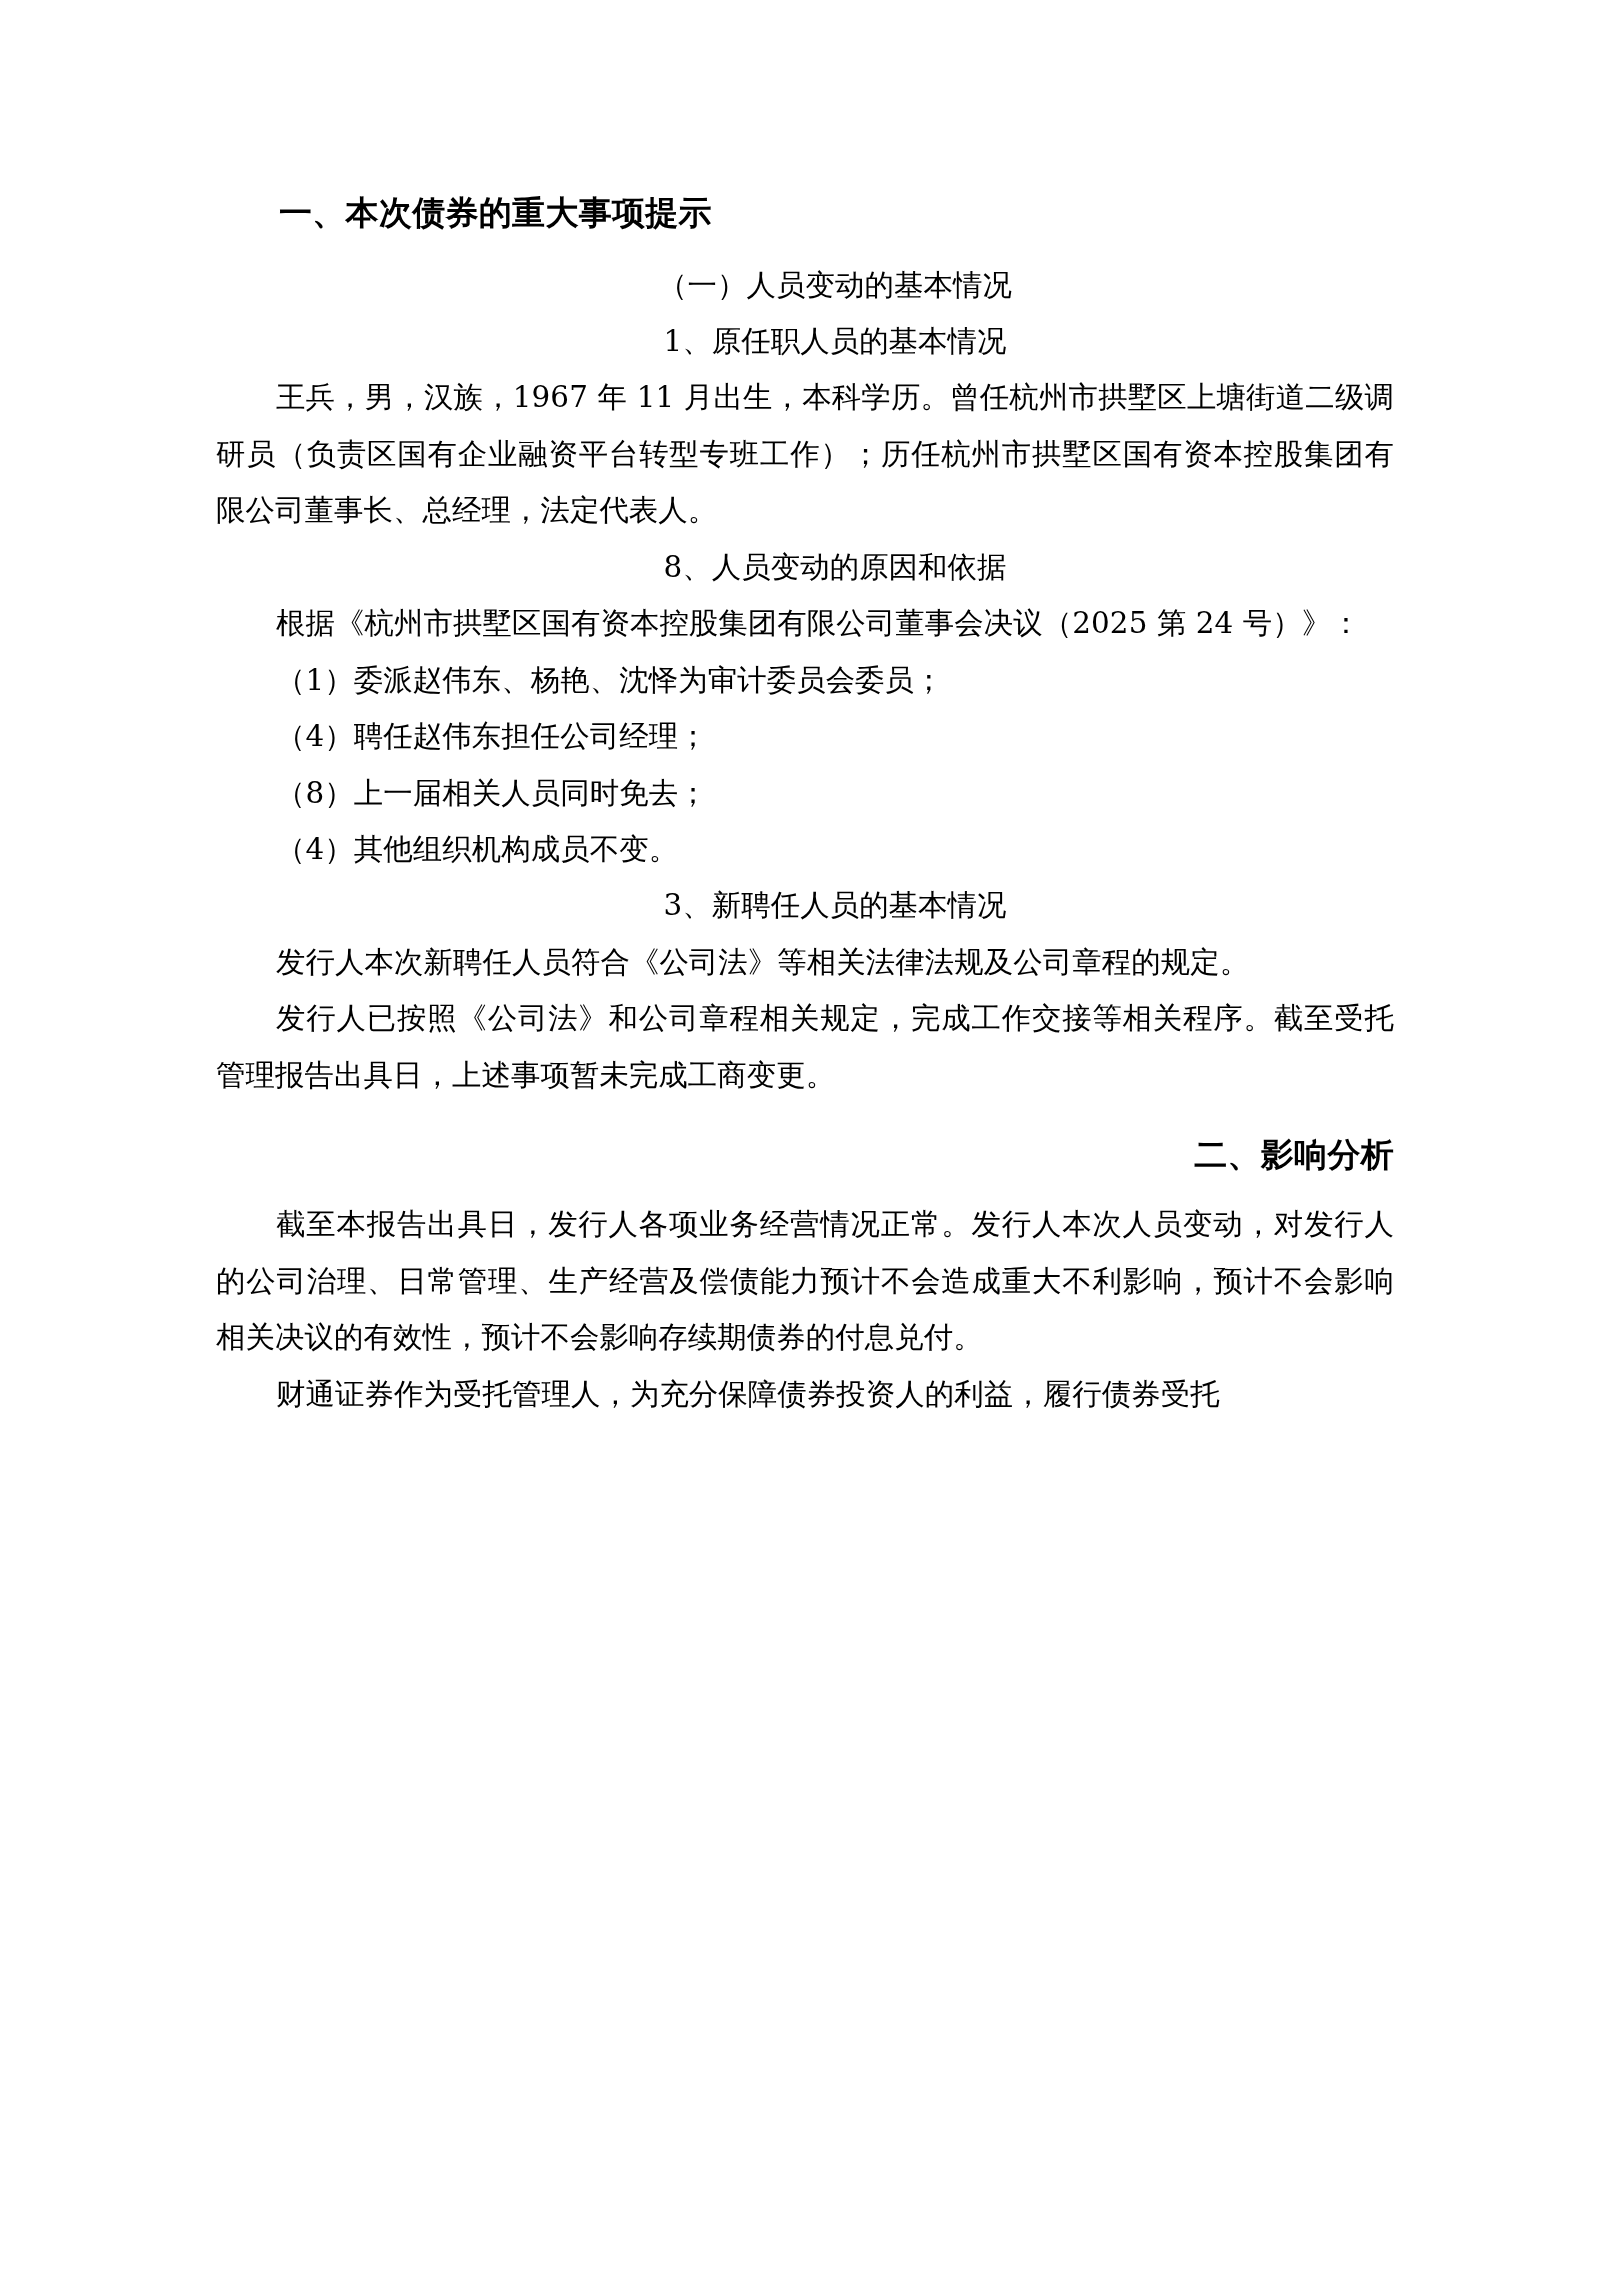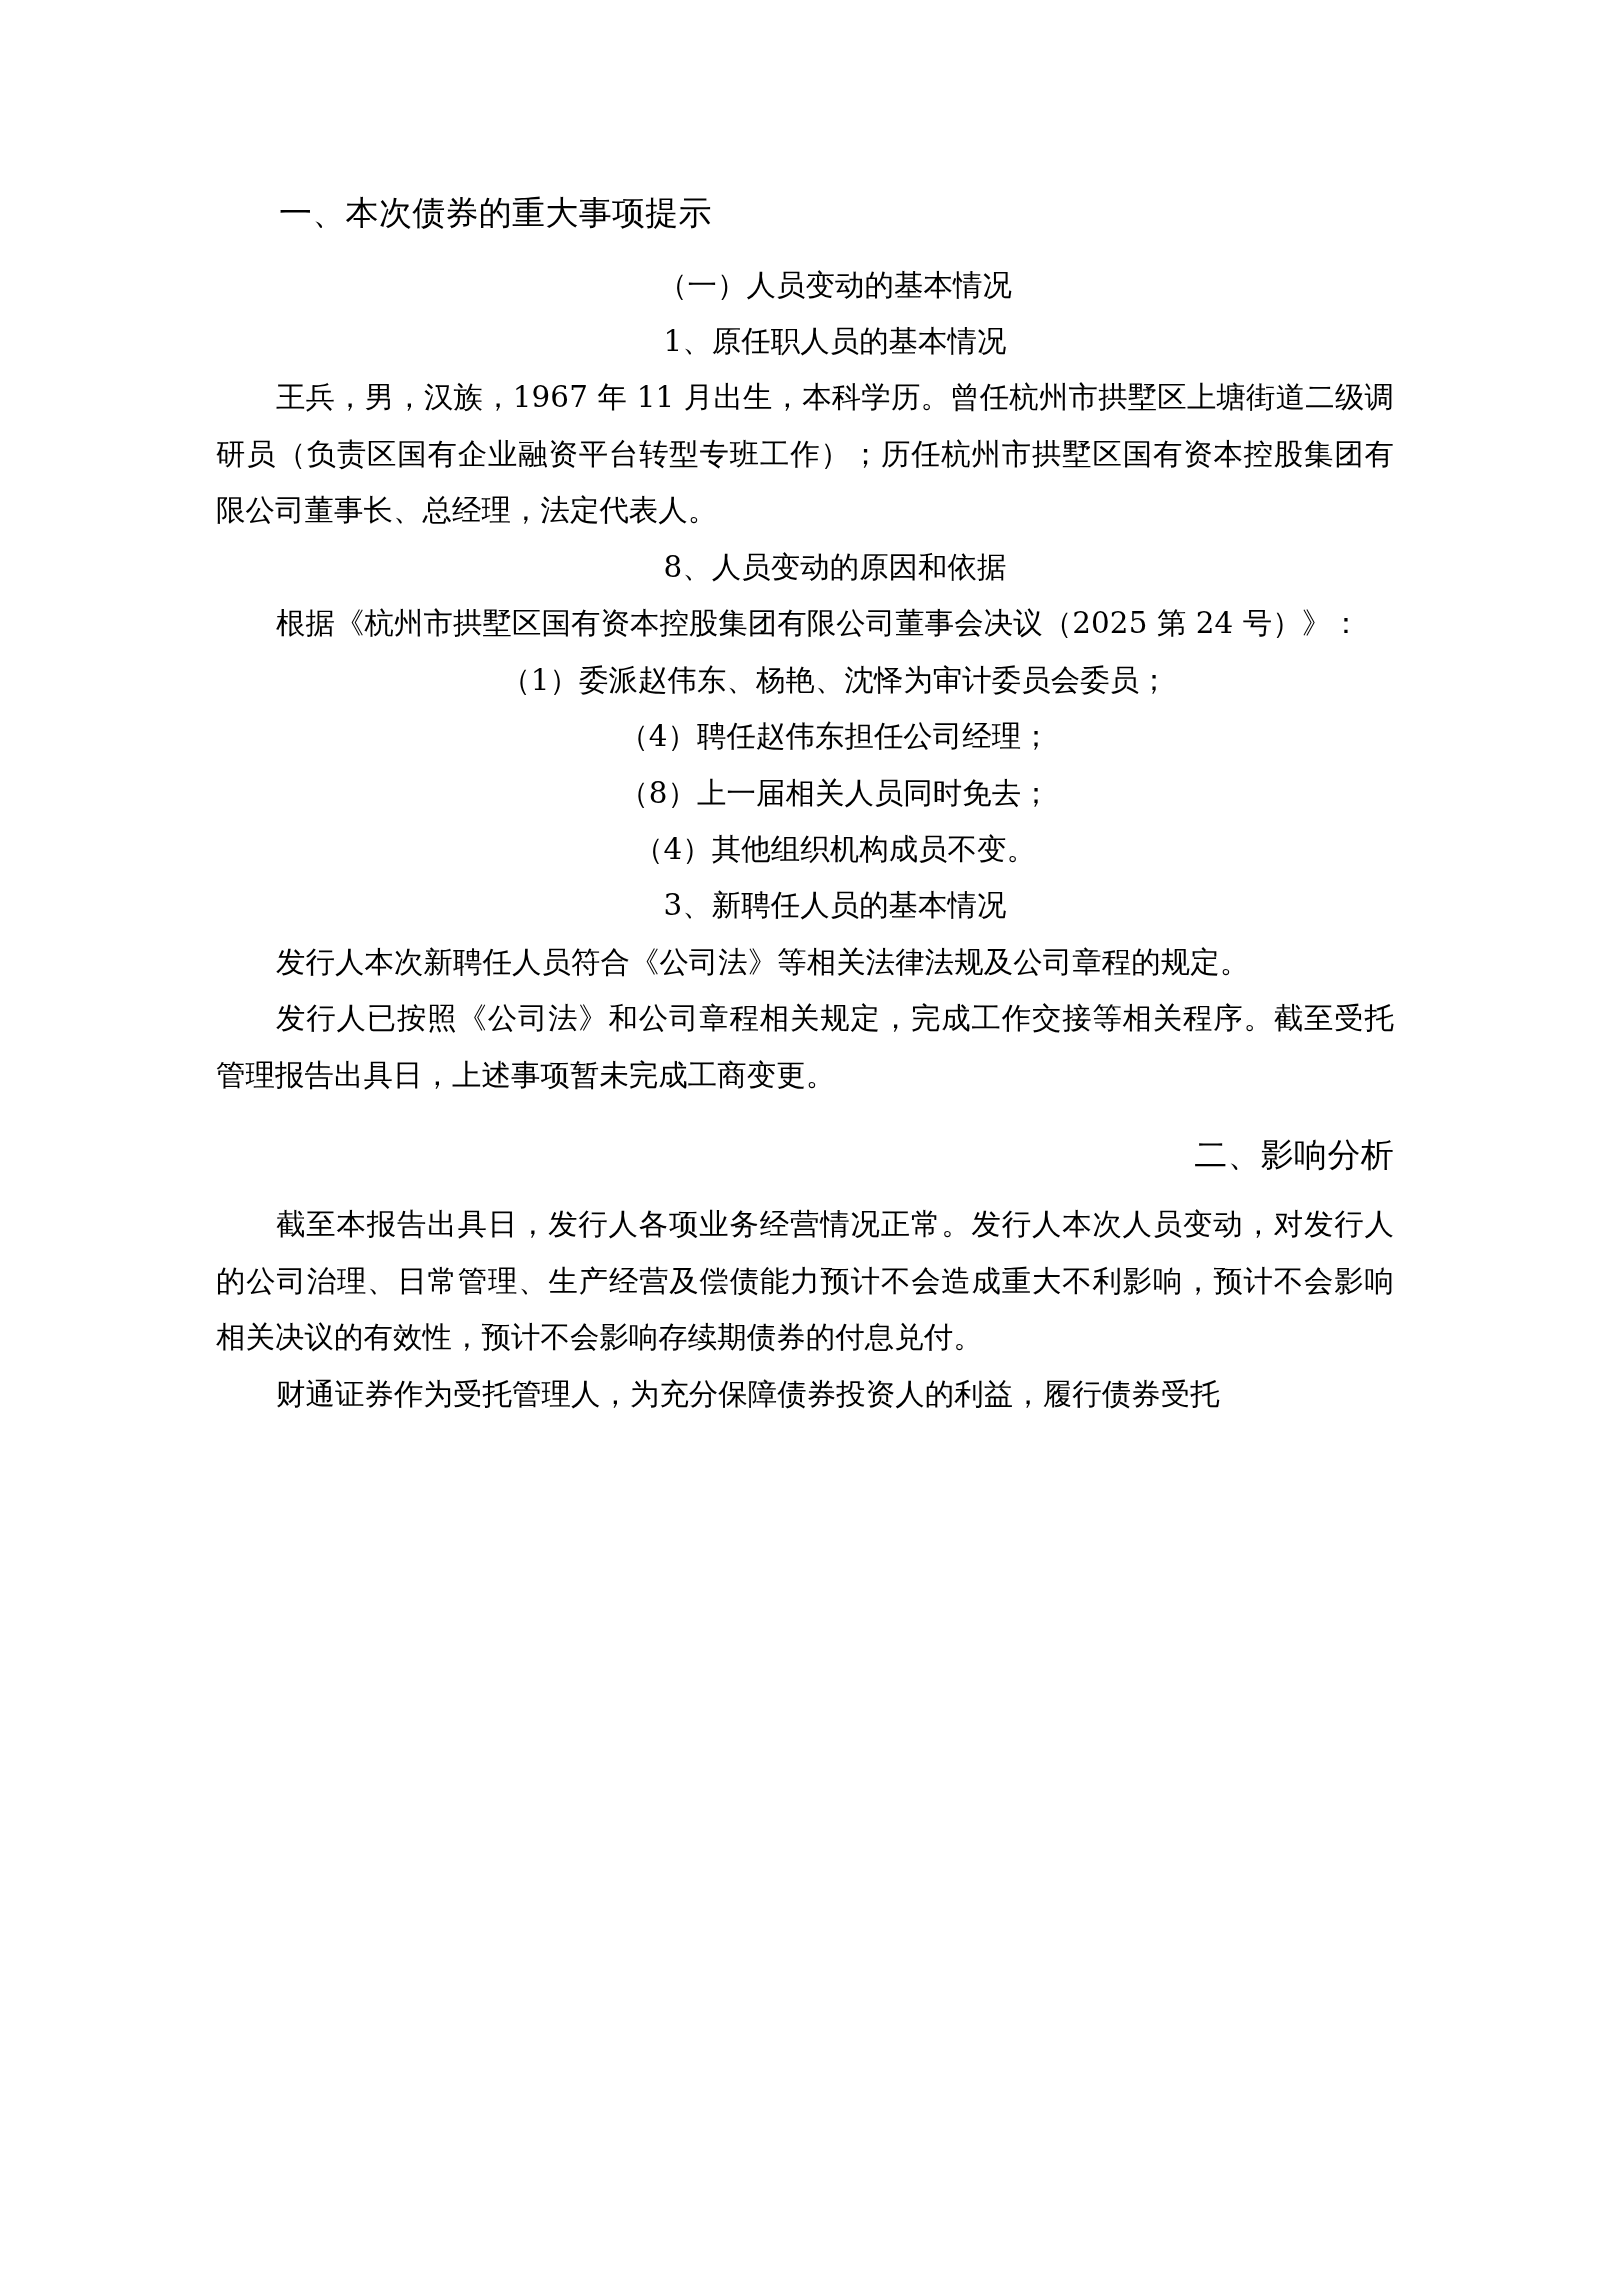--- a/index.html
+++ b/index.html
@@ -19,21 +19,21 @@
     box-sizing: border-box;
     padding: 196px 216px 0 216px;
     overflow: hidden;
   }
   .doc-body {
     width: 1178px;
   }
   
   .h1 {
     font-size: 33px;
-    font-weight: normal;
+    font-weight: bold;
     line-height: 1.0;
     margin: 0 0 27.5px 0;
     text-indent: 63px;
     letter-spacing: 0.3px;
   }
   .h1.second {
     margin-top: 35px;
     margin-bottom: 25px;
     text-align: right;
   }
@@ -47,21 +47,21 @@
     text-justify: inter-ideograph;
     letter-spacing: 0.1px;
   }
   
   .p.sub {
     text-align: center;
   }
   
   .p.item {
     text-indent: 60px;
-    text-align: center;
+    text-align: left;
   }
 </style>
 </head>
 <body>
 
 <div class="page">
   <div class="doc-body">
 
     <h1 class="h1">一、本次债券的重大事项提示</h1>
 

